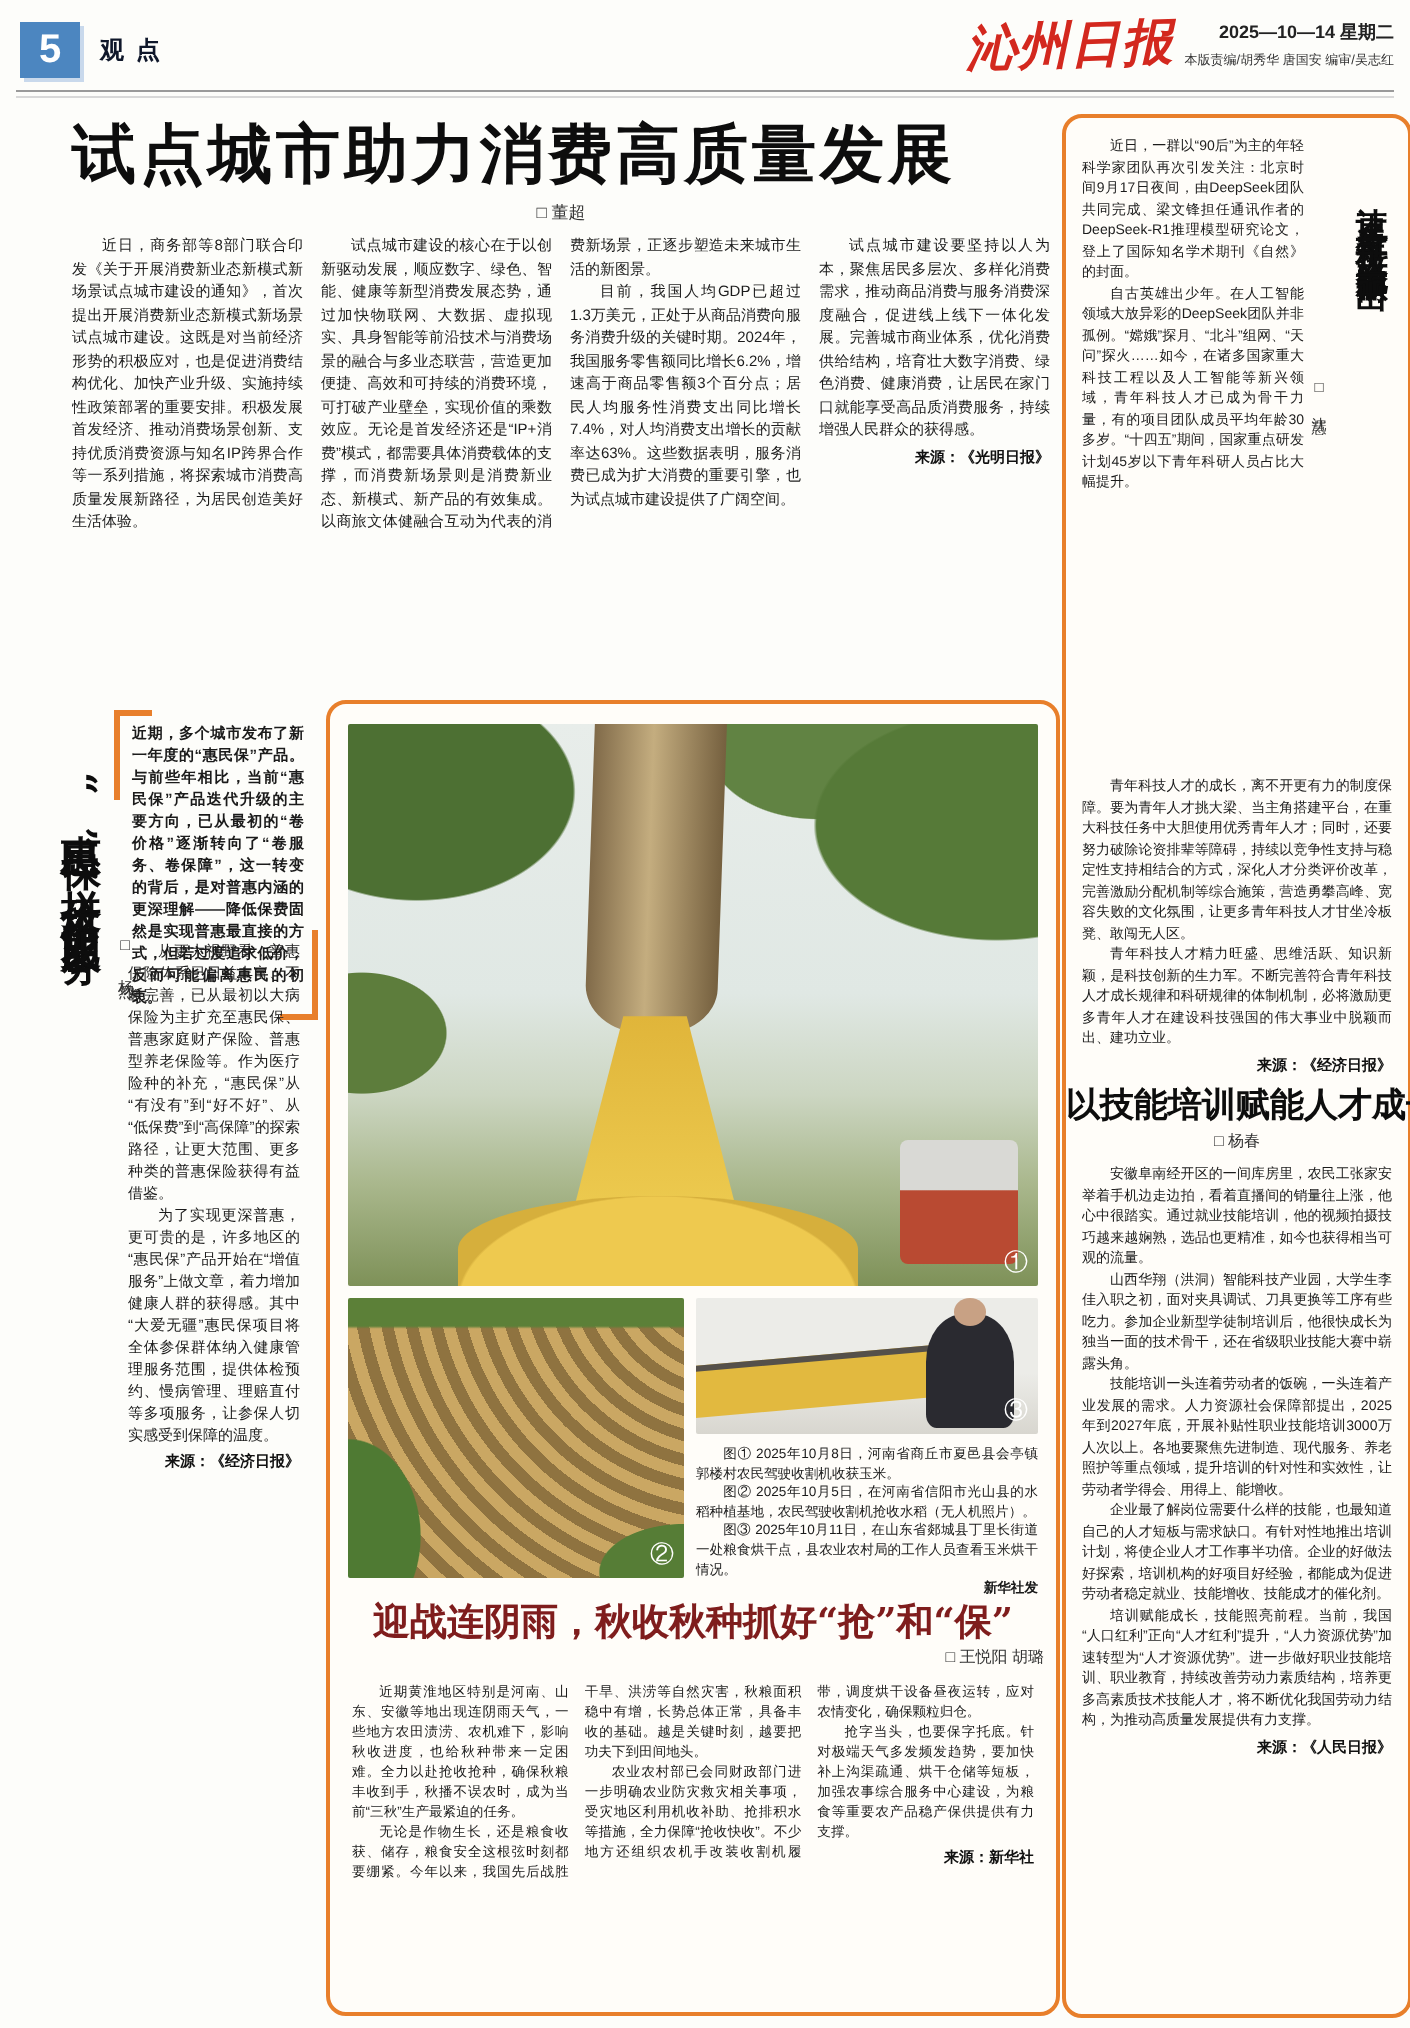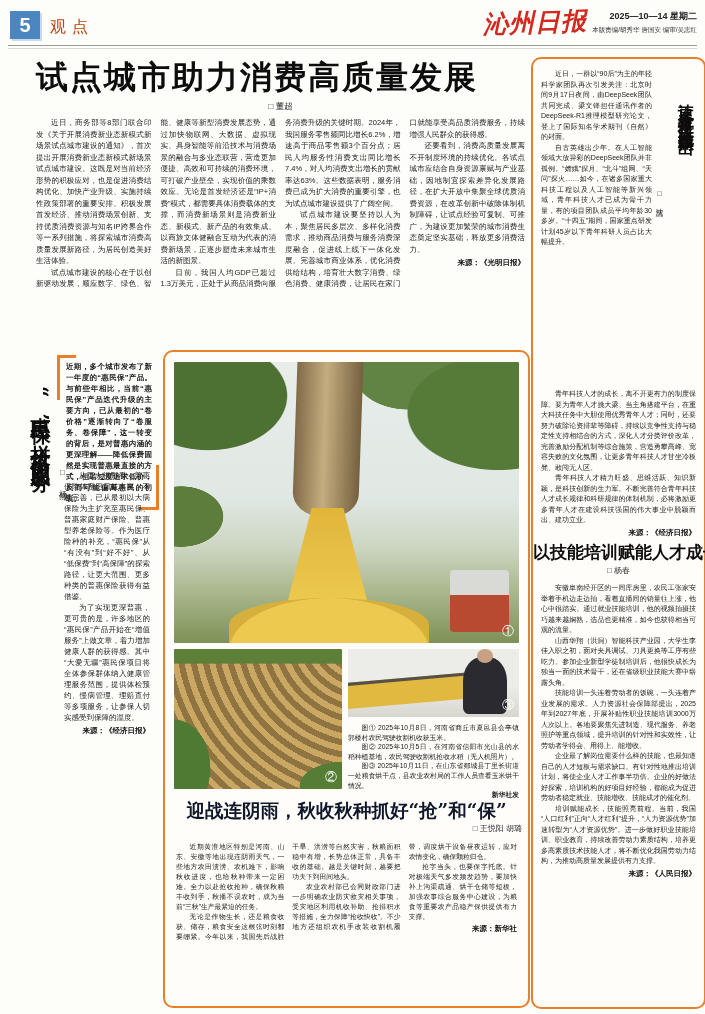--- a/index.html
+++ b/index.html
@@ -3,22 +3,22 @@
 <meta charset="utf-8">
 <style>
   html,body{margin:0;padding:0;}
   body{width:705px;height:1014px;background:#f6f5f1;font-family:"Liberation Sans",sans-serif;color:#1a1a1a;}
   .page{position:relative;width:705px;height:1014px;background:#fdfdfa;overflow:hidden;}
 
   
   .pn-box{position:absolute;left:10px;top:11px;width:30px;height:28px;background:#4c86c0;
     box-shadow:2px 2px 0 #c9d9ec;color:#fff;font-size:20px;font-weight:bold;
     text-align:center;line-height:28px;}
-  .section-label{position:absolute;left:50px;top:17px;font-size:16px;font-weight:normal;
-    color:#c2410c;letter-spacing:6px;}
+  .section-label{position:absolute;left:50px;top:17px;font-size:12px;font-weight:bold;
+    color:#0f172a;letter-spacing:6px;}
   .masthead{position:absolute;left:455px;top:6px;width:160px;text-align:center;
     color:#d3281e;font-family:"DejaVu Serif",serif;font-style:italic;font-weight:bold;
     font-size:25px;transform:rotate(-2deg);letter-spacing:1px;}
   .dateline{position:absolute;left:530px;top:10px;width:167px;text-align:right;
     font-size:9px;font-weight:bold;color:#222;}
   .editors{position:absolute;left:490px;top:26px;width:207px;text-align:right;
     font-size:6.5px;color:#333;}
   .header-rule{position:absolute;left:8px;top:45px;width:689px;height:2px;
     border-top:1px solid #9a9a9a;border-bottom:1px solid #d8d8d8;}
 
@@ -84,21 +84,21 @@
   .person{position:absolute;right:7%;top:12%;width:26%;height:84%;background:#2a2a30;
     border-radius:42% 42% 12% 12%;}
   .person::before{content:"";position:absolute;left:32%;top:-14%;width:36%;height:24%;
     background:#c8a184;border-radius:50%;}
   .ph-badge{position:absolute;right:5px;bottom:3px;color:#fff;font-size:12px;}
   .captions{position:absolute;left:183px;top:371px;width:171px;font-size:6.8px;
     line-height:9.6px;text-align:justify;color:#1a1a1a;}
   .captions p{margin:0;text-indent:2em;}
   .cap-credit{text-align:right;font-weight:bold;text-indent:0 !important;}
   .feat-title{position:absolute;left:6px;top:446px;width:351px;text-align:center;
-    font-family:"DejaVu Serif",serif;font-weight:bold;font-size:18.5px;color:#0f172a;
+    font-family:"DejaVu Serif",serif;font-weight:bold;font-size:18.5px;color:#7f1d1d;
     white-space:nowrap;}
   .feat-byline{position:absolute;left:6px;top:471px;width:351px;text-align:right;
     font-size:8px;color:#333;}
   .feat-body{position:absolute;left:11px;top:490px;width:341px;height:155px;
     column-count:3;column-gap:8px;font-size:6.8px;line-height:10px;text-align:justify;
     color:#1b1b1b;overflow:hidden;}
 
   
   .right-box{position:absolute;left:531px;top:57px;width:171px;height:948px;
     border:2px solid #e87f2b;border-radius:10px;background:#fffdf9;}
@@ -135,21 +135,20 @@
 
   <div>
     <div class="main-title">试点城市助力消费高质量发展</div>
     <div class="main-byline">□ 董超</div>
     <div class="main-body">
       <div>
           <p class="para">近日，商务部等8部门联合印发《关于开展消费新业态新模式新场景试点城市建设的通知》，首次提出开展消费新业态新模式新场景试点城市建设。这既是对当前经济形势的积极应对，也是促进消费结构优化、加快产业升级、实施持续性政策部署的重要安排。积极发展首发经济、推动消费场景创新、支持优质消费资源与知名IP跨界合作等一系列措施，将探索城市消费高质量发展新路径，为居民创造美好生活体验。</p>
           <p class="para">试点城市建设的核心在于以创新驱动发展，顺应数字、绿色、智能、健康等新型消费发展态势，通过加快物联网、大数据、虚拟现实、具身智能等前沿技术与消费场景的融合与多业态联营，营造更加便捷、高效和可持续的消费环境，可打破产业壁垒，实现价值的乘数效应。无论是首发经济还是“IP+消费”模式，都需要具体消费载体的支撑，而消费新场景则是消费新业态、新模式、新产品的有效集成。以商旅文体健融合互动为代表的消费新场景，正逐步塑造未来城市生活的新图景。</p>
           <p class="para">目前，我国人均GDP已超过1.3万美元，正处于从商品消费向服务消费升级的关键时期。2024年，我国服务零售额同比增长6.2%，增速高于商品零售额3个百分点；居民人均服务性消费支出同比增长7.4%，对人均消费支出增长的贡献率达63%。这些数据表明，服务消费已成为扩大消费的重要引擎，也为试点城市建设提供了广阔空间。</p>
           <p class="para">试点城市建设要坚持以人为本，聚焦居民多层次、多样化消费需求，推动商品消费与服务消费深度融合，促进线上线下一体化发展。完善城市商业体系，优化消费供给结构，培育壮大数字消费、绿色消费、健康消费，让居民在家门口就能享受高品质消费服务，持续增强人民群众的获得感。</p>
-          <p class="para">还要看到，消费高质量发展离不开制度环境的持续优化。各试点城市应结合自身资源禀赋与产业基础，因地制宜探索差异化发展路径，在扩大开放中集聚全球优质消费资源，在改革创新中破除体制机制障碍，让试点经验可复制、可推广，为建设更加繁荣的城市消费生态奠定坚实基础，释放更多消费活力。</p>
         </div>
       <p class="source">来源：《光明日报》</p>
     </div>
   </div>
 
   <div>
     <div class="vt-left">“惠民保”拼价格不如比服务</div>
     <div class="vb-left">□ 杨然</div>
     <div class="left-intro">
       <span class="bracket-tl"></span>

